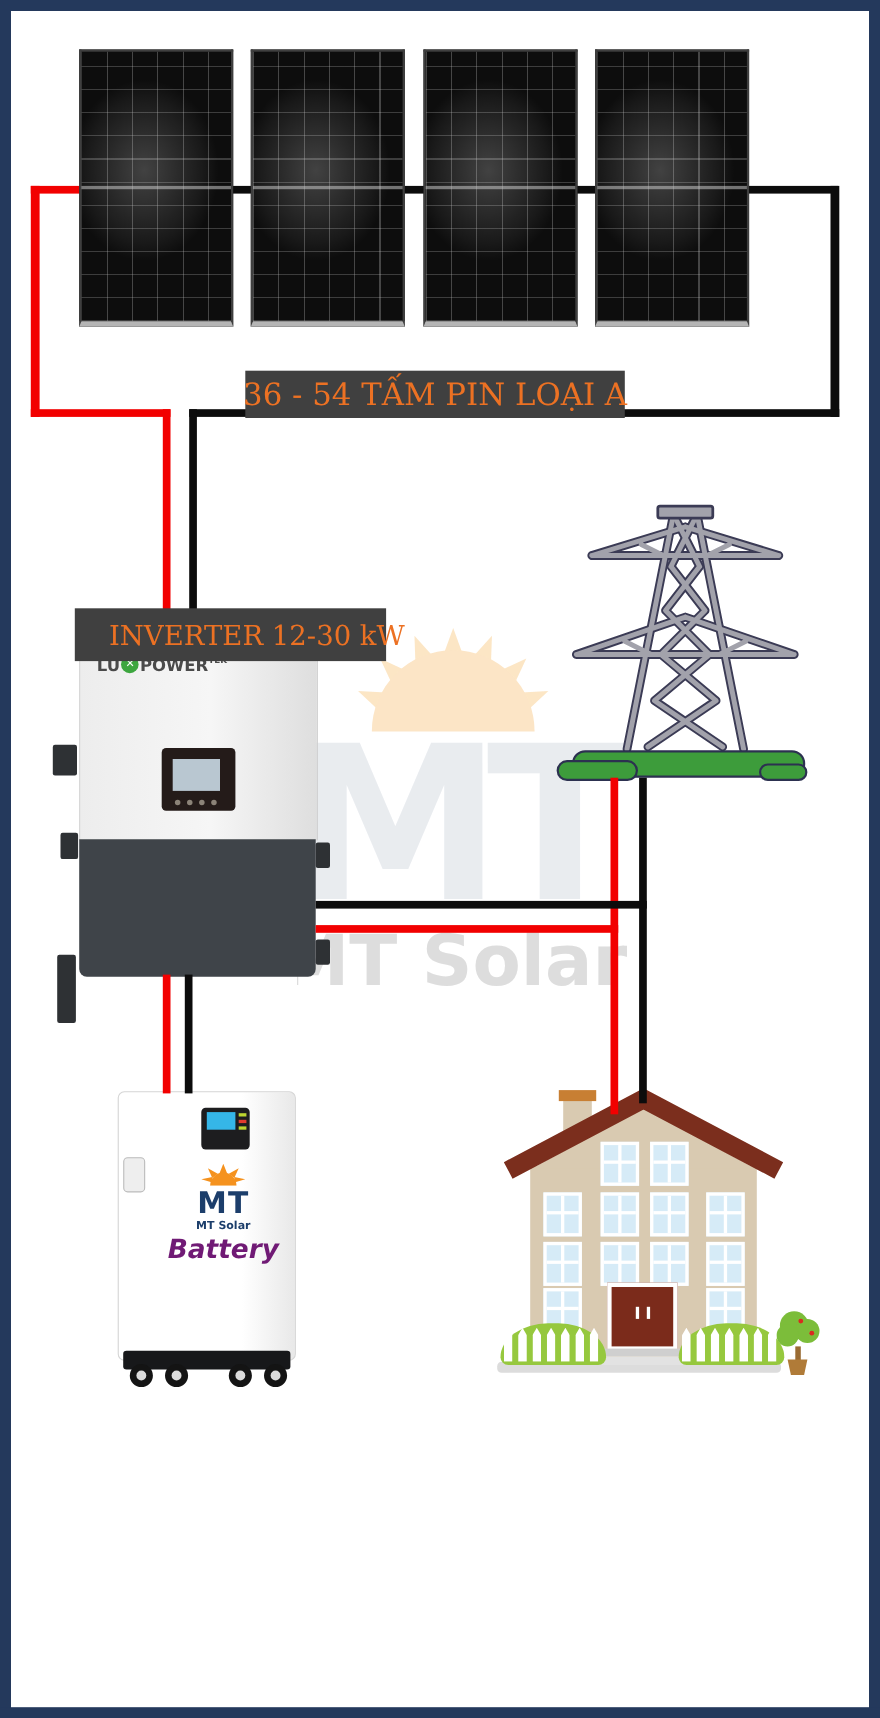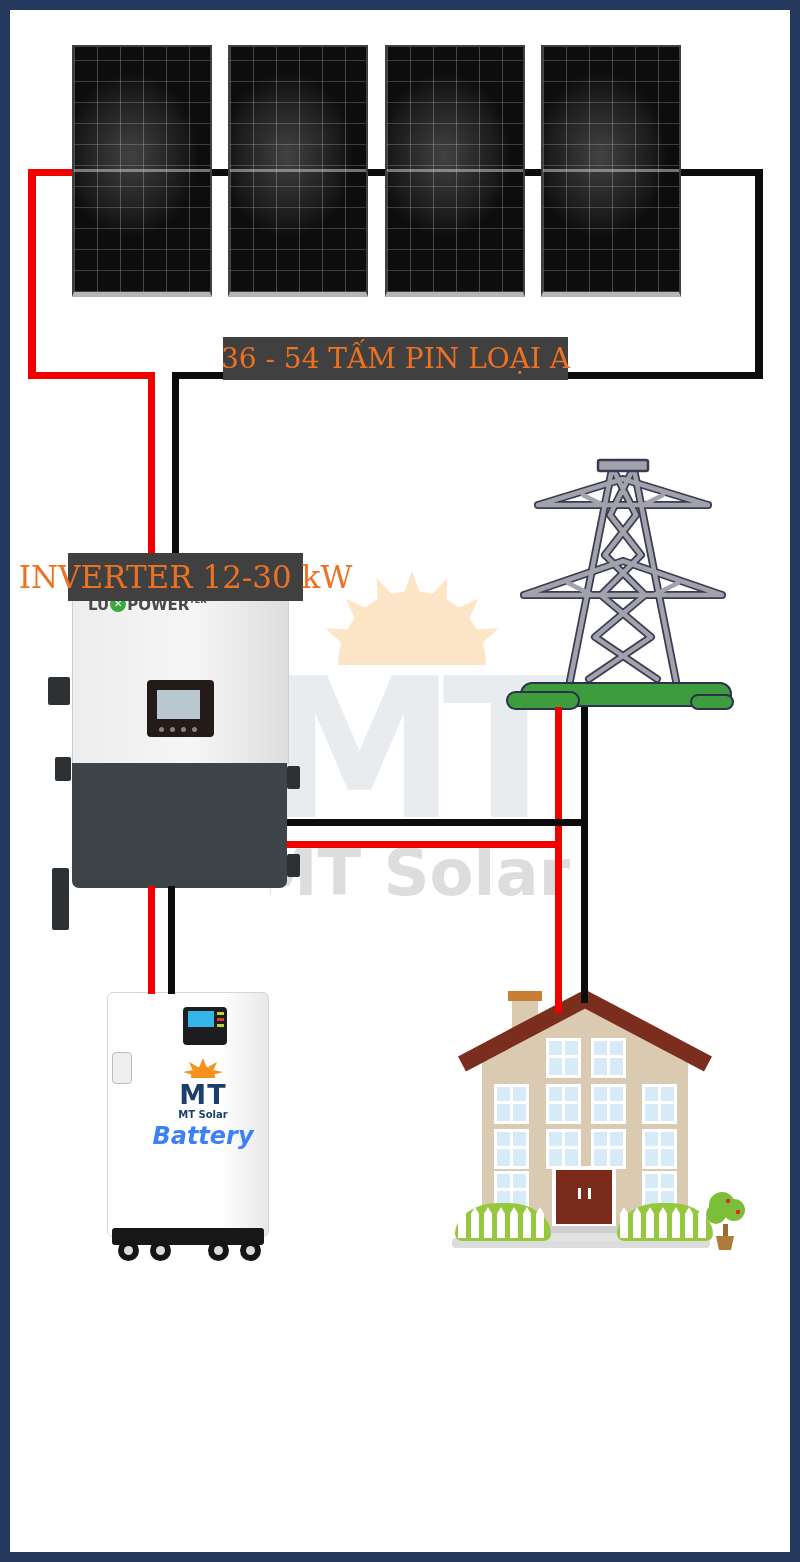--- a/index.html
+++ b/index.html
@@ -52,21 +52,21 @@
   #bat-body{position:absolute;left:107px;top:992px;width:160px;height:243px;background:linear-gradient(90deg,#ffffff 70%,#e8e8e8);
             border:1px solid #d5d5d5;border-radius:6px;z-index:3;}
   #bat-disp{position:absolute;left:183px;top:1007px;width:44px;height:38px;background:#1d1d1f;border-radius:4px;z-index:4;}
   #bat-screen{position:absolute;left:188px;top:1011px;width:26px;height:16px;background:#35b6e8;z-index:5;}
   .led{position:absolute;width:7px;height:3px;z-index:5;background:#bdd52f;}
   #bat-handle{position:absolute;left:112px;top:1052px;width:18px;height:30px;background:#eee;border:1px solid #bbb;border-radius:4px;z-index:4;}
   #bat-logo{position:absolute;left:137px;top:1058px;width:132px;text-align:center;z-index:4;
             font-family:"DejaVu Sans","Liberation Sans",sans-serif;line-height:1;}
   #bat-mt{font-weight:bold;font-size:27px;color:#1c3e6b;letter-spacing:1px;}
   #bat-co{font-weight:bold;font-size:10px;color:#1c3e6b;margin-top:2px;}
-  #bat-prod{font-weight:bold;font-style:italic;font-size:24px;color:#3b82f6;margin-top:4px;}
+  #bat-prod{font-weight:bold;font-style:italic;font-size:24px;color:#701a75;margin-top:4px;}
   #bat-base{position:absolute;left:112px;top:1228px;width:152px;height:17px;background:#17181a;border-radius:3px;z-index:3;}
   .wheel{position:absolute;width:21px;height:21px;border-radius:50%;background:#141414;z-index:3;}
   .wheel::after{content:"";position:absolute;left:6px;top:6px;width:9px;height:9px;border-radius:50%;background:#dcdcdc;}
   
   #house-body{position:absolute;left:482px;top:1060px;width:206px;height:182px;background:#d9cab1;z-index:2;}
   #house-svg{position:absolute;left:450px;top:985px;z-index:3;}
   .win{position:absolute;background:#d6ebf7;border:3px solid #fff;box-sizing:border-box;z-index:4;}
   .win::before{content:"";position:absolute;left:46%;top:0;width:3px;height:100%;background:#fff;}
   .win::after{content:"";position:absolute;top:42%;left:0;height:3px;width:100%;background:#fff;}
   #door{position:absolute;left:552px;top:1166px;width:64px;height:62px;background:#7b2b1b;border:4px solid #fff;box-sizing:border-box;z-index:4;}
@@ -127,21 +127,21 @@
       </g>
       <path d="M68,100 A74,74 0 0 1 216,100 Z" fill="#fce4c3"></path>
       <text id="wm-mt" x="142" y="252" text-anchor="middle" font-family="DejaVu Sans, Liberation Sans, sans-serif" font-weight="bold" font-size="195" letter-spacing="-14" fill="#e8ebef">MT</text>
       <text id="wm-co" x="142" y="330" text-anchor="middle" font-family="DejaVu Sans, Liberation Sans, sans-serif" font-weight="bold" font-size="64" fill="#dcdcdc">MT Solar</text>
     </g>
   </svg>
 
   <div class="nlabel" style="left:223px;top:308px;width:345px;height:43px;font-size:28px;">
     <span>36 - 54 TẤM PIN LOẠI A</span>
   </div>
-  <div class="nlabel" style="left:68px;top:524px;width:235px;height:48px;font-size:31px;">
+  <div class="nlabel" style="left:68px;top:524px;width:235px;height:48px;font-size:25px;padding-left:48px;">
     <span>INVERTER 12-30 kW</span>
   </div>
 
   <div class="tab" style="left:126px;top:577px;width:10px;height:7px;"></div>
   <div class="tab" style="left:244px;top:577px;width:10px;height:7px;"></div>
   <div id="inv-body"></div>
   <div id="inv-dark"></div>
   <div id="inv-logo">
     <span>LU</span>
       <span class="circ">✕</span>

